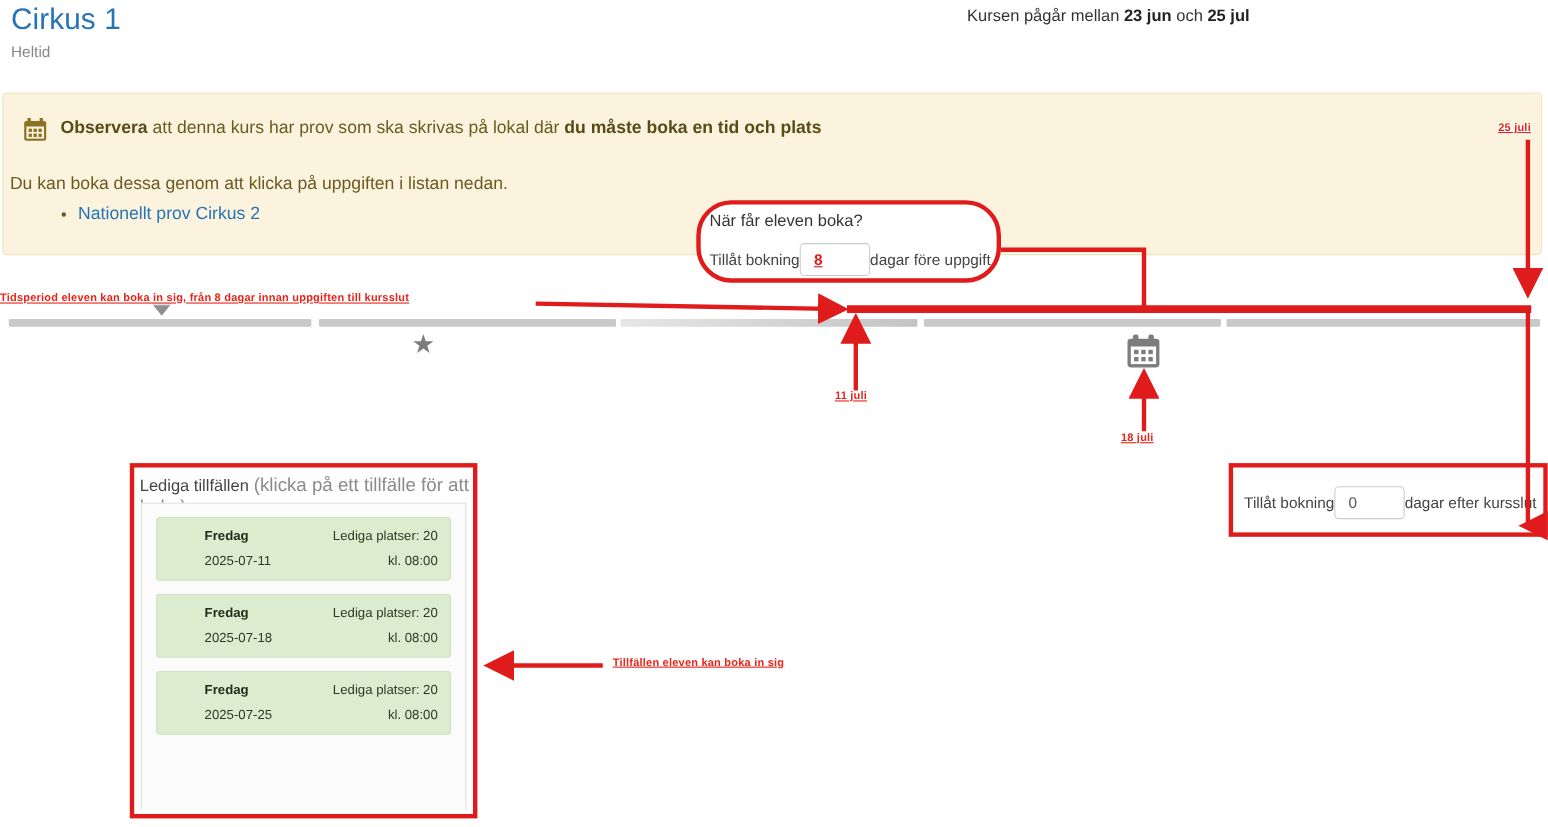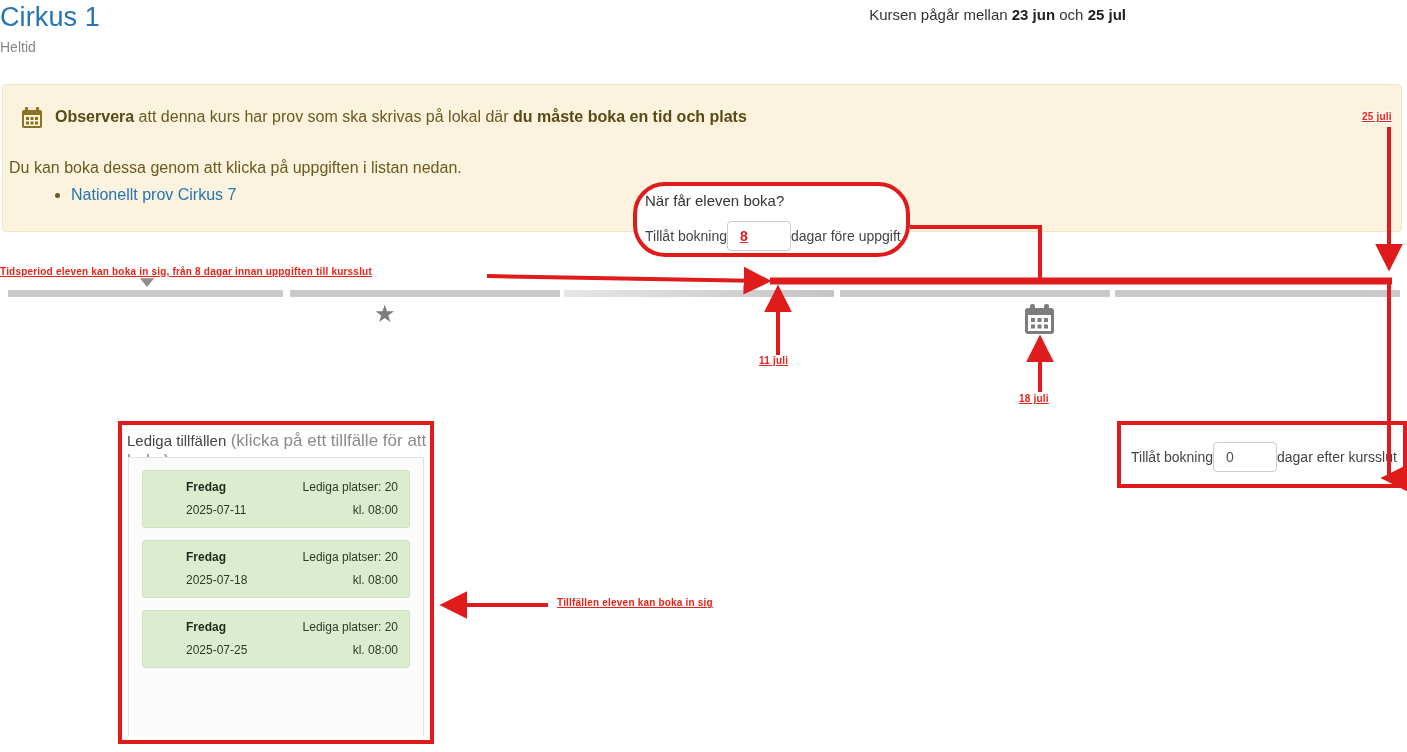--- a/index.html
+++ b/index.html
@@ -10,21 +10,21 @@
     width: 1407px;
     height: 752px;
     position: relative;
     background: #ffffff;
     font-family: "Liberation Sans", sans-serif;
     color: #333333;
     overflow: hidden;
   }
 
   
-  #header { position: absolute; left: 0; top: 0; width: 1134px; height: 76px; }
+  #header { position: absolute; left: 10px; top: 0; width: 1134px; height: 76px; }
   #course-title {
     position: absolute; left: 0; top: 2px;
     font-size: 27px; color: #2574b5; font-weight: normal;
     letter-spacing: .1px;
   }
   #course-subtitle {
     position: absolute; left: 0; top: 39px;
     font-size: 14px; color: #888888;
   }
   #course-period {
@@ -207,21 +207,21 @@
           <rect x="14" y="14.5" width="3" height="3"></rect>
       </g>
     </svg>
   </span>
   <div id="notice-head">
     <b>Observera</b><span> att denna kurs har prov som ska skrivas på lokal där </span><b>du måste boka en tid och plats</b>
   </div>
   <div id="notice-sub">Du kan boka dessa genom att klicka på uppgiften i listan nedan.</div>
   <ul id="notice-list">
     <li>
-      <a id="notice-link" href="#">Nationellt prov Cirkus 7</a>
+      <a id="notice-link" href="#">Nationellt prov Cirkus 2</a>
     </li>
   </ul>
 </div>
 
 <div id="timeline">
   <div class="tl-seg" style="left:8px;  width:275px;"></div>
   <div class="tl-seg" style="left:290px; width:270px;"></div>
   <div class="tl-seg fade" style="left:564px; width:270px;"></div>
   <div class="tl-seg" style="left:840px; width:270px;"></div>
   <div class="tl-seg" style="left:1115px; width:285px;"></div>

